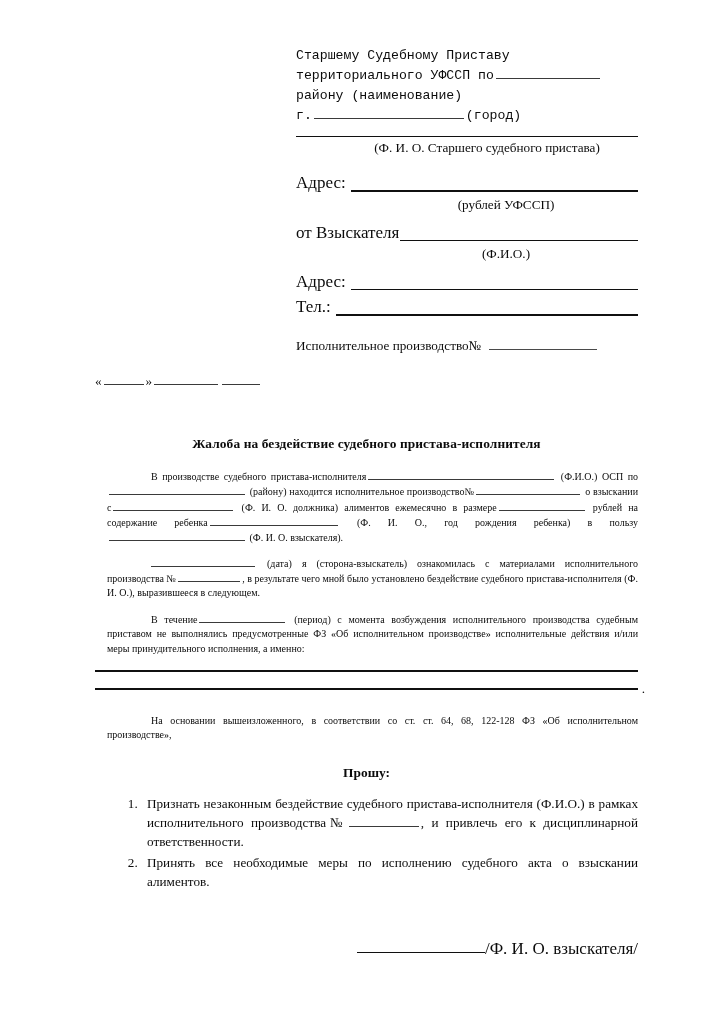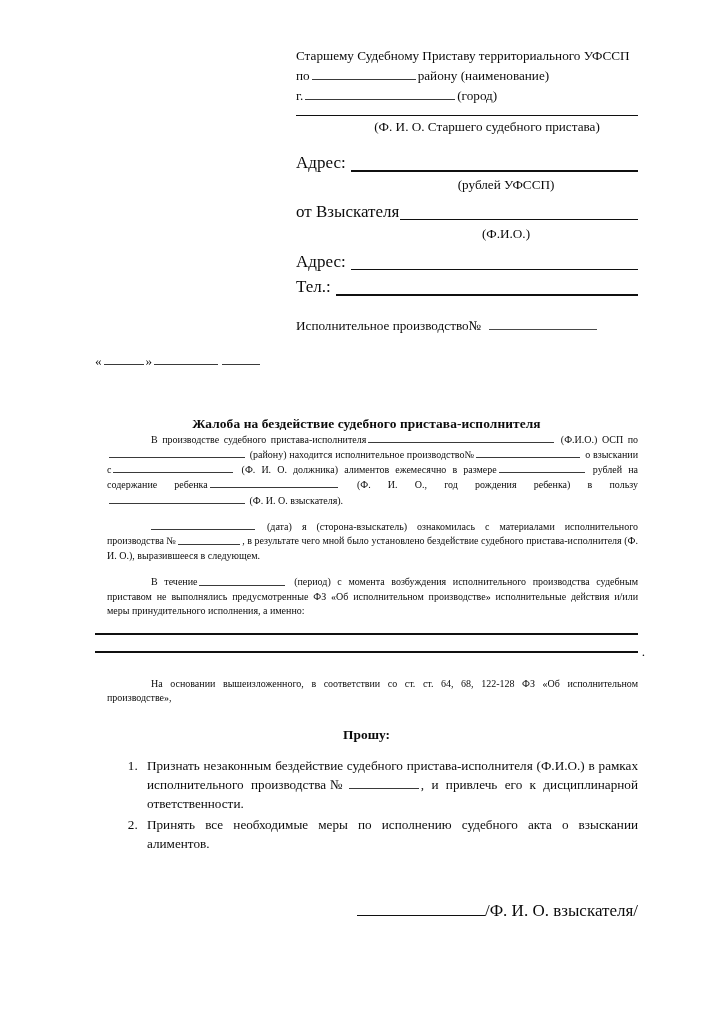--- a/index.html
+++ b/index.html
@@ -34,21 +34,21 @@
   }
 
   
   .header-block {
     width: 342px;
     margin-left: auto;
     font-size: 13.2px;
     line-height: 1.52;
     text-align: left;
   }
-  .hdr-line { white-space: nowrap; }
+  .hdr-line { white-space: nowrap; font-family: Liberation Mono, monospace; }
   .hdr-line.wrap { white-space: normal; }
 
   .rule-full {
     border-bottom: 1.6px solid #101010;
     height: 0;
     margin: 9px 0 2px 0;
     width: 100%;
   }
   .caption {
     text-align: center;
@@ -101,20 +101,21 @@
   .date-line .b1 { width: 40px; }
   .date-line .b2 { width: 64px; }
   .date-line .b3 { width: 38px; }
 
   
   .doc-title {
     text-align: center;
     font-weight: bold;
     font-size: 13.4px;
     margin-top: 47px;
+    margin-bottom: 17px;
     letter-spacing: 0.1px;
   }
 
   
   .body-p {
     font-size: 10px;
     line-height: 1.44;
     text-align: justify;
     text-justify: inter-word;
     margin: 0 0 12px 12px;

